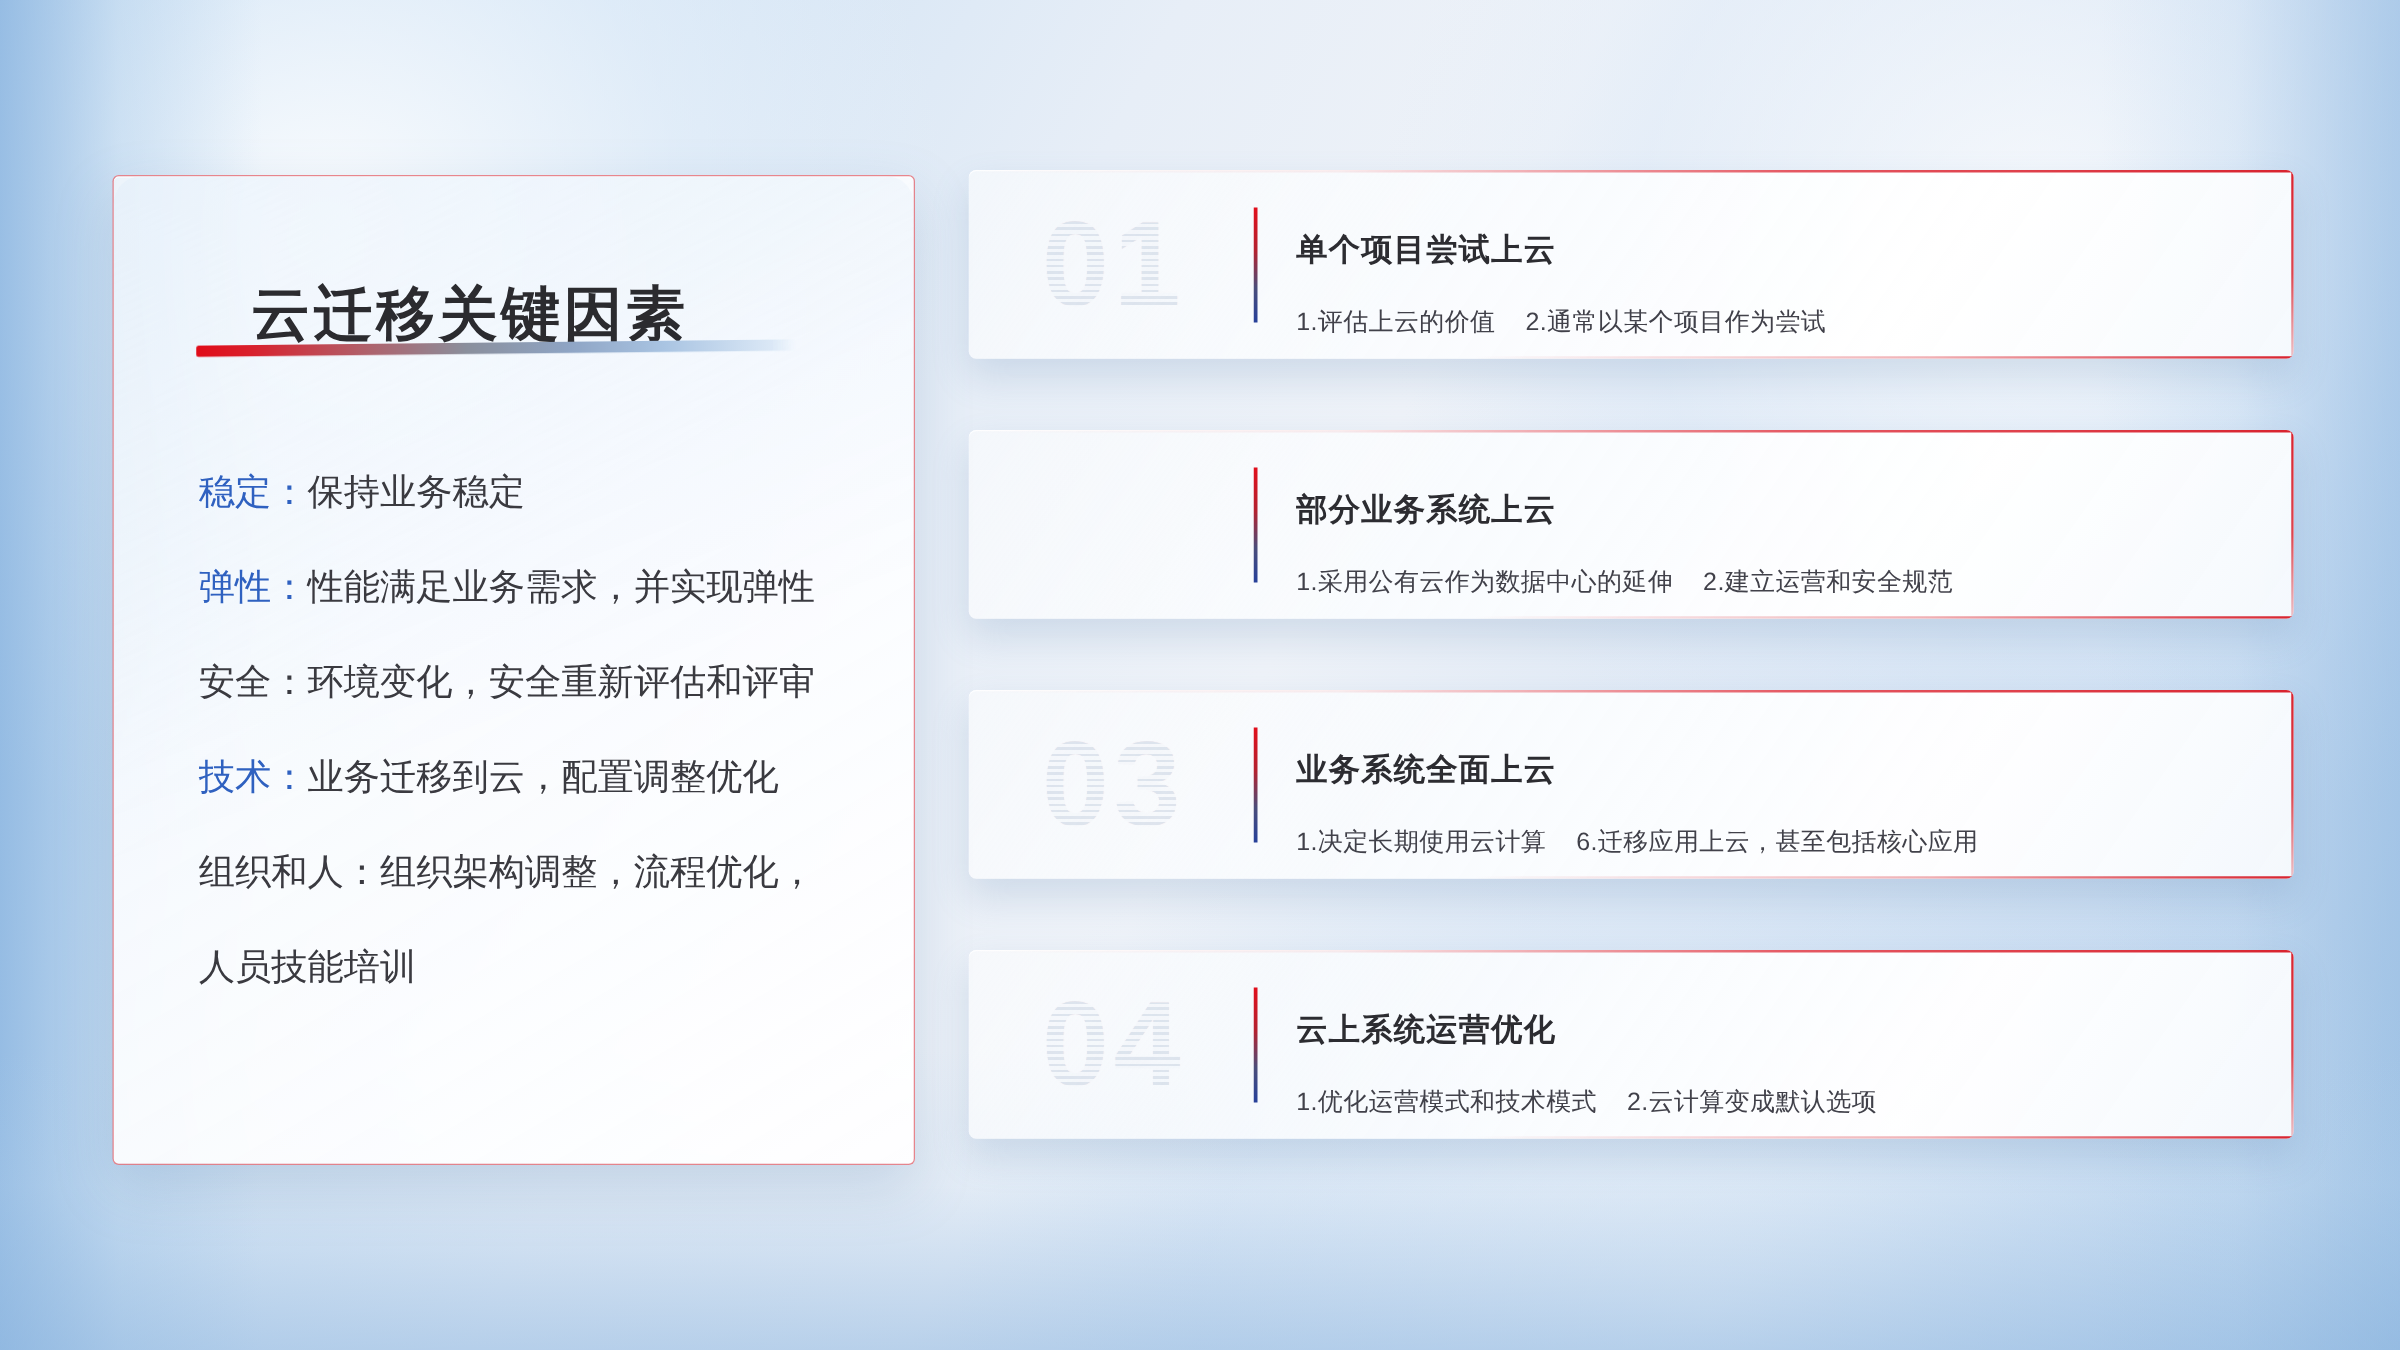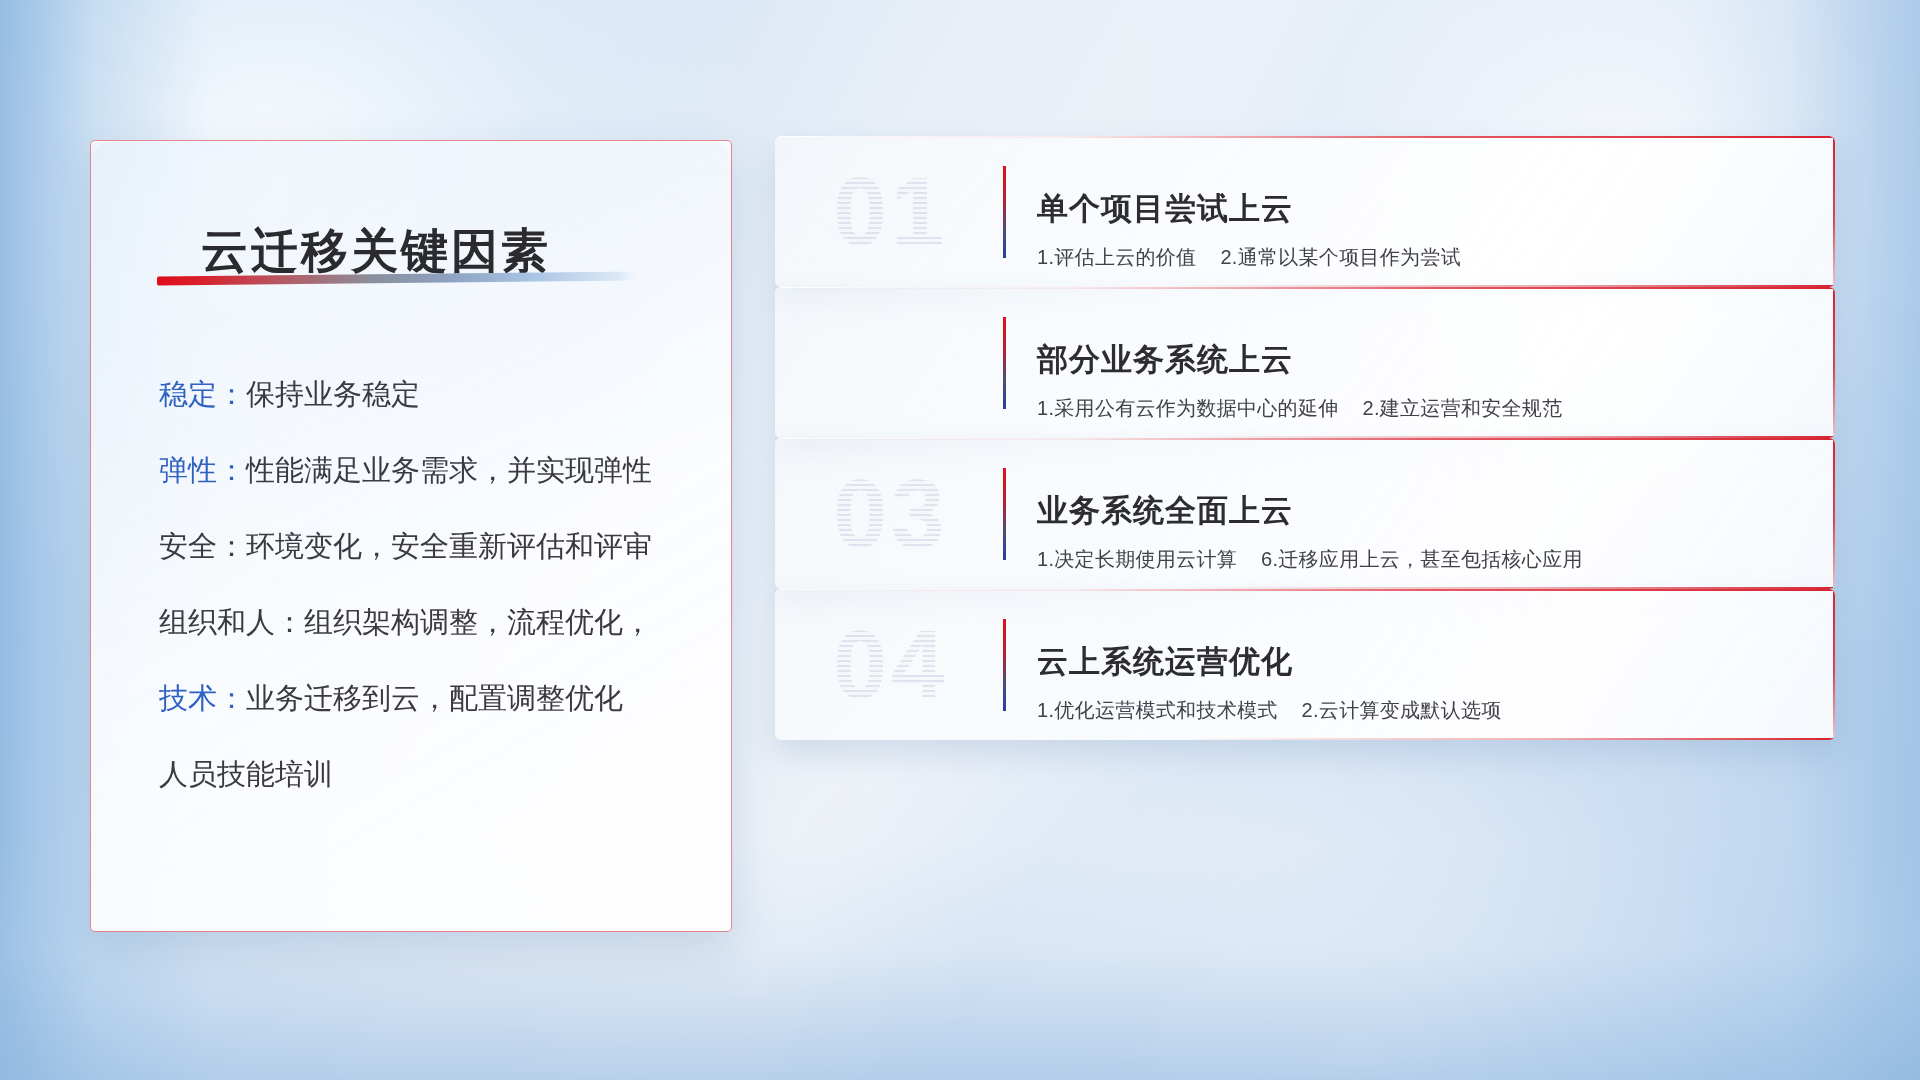--- a/index.html
+++ b/index.html
@@ -74,21 +74,21 @@
   .panel-row{
     font-size:29px;line-height:76px;color:#3a3a40;white-space:nowrap;margin-left:28px;
   }
   .panel-row .key{color:#2f61c0;}
   .panel-row .key-dark{color:#3a3a40;}
   .panel-row .val{color:#3a3a40;}
 
   
   .cards{position:absolute;left:775px;top:136px;width:1060px;}
   .card{
-    position:relative;height:151px;
+    position:relative;height:151px;margin-bottom:57px;
     border-radius:6px;
     background:linear-gradient(125deg, rgba(255,255,255,.55) 0%, rgba(250,252,254,.9) 35%, rgba(255,255,255,.97) 72%, rgba(247,250,253,.95) 100%);
     box-shadow:0 14px 30px rgba(92,130,176,.20), inset 0 1px 0 rgba(255,255,255,.85);
     overflow:hidden;
   }
   .card-accent-top{
     position:absolute;left:0;top:0;height:2px;width:100%;
     background:linear-gradient(90deg, rgba(255,255,255,0) 0%, rgba(238,182,186,.25) 28%, rgba(224,60,72,.85) 62%, #d8232f 100%);
   }
   .card-accent-right{
@@ -108,21 +108,21 @@
             mask-image:repeating-linear-gradient(180deg, #000 0 2px, rgba(0,0,0,.10) 2px 5px);
     text-shadow:0 0 1px rgba(200,80,90,.35);
     user-select:none;
   }
   .card-divider{
     position:absolute;left:228px;top:30px;width:3px;height:92px;
     background:linear-gradient(180deg,#e10f1c 0%,#b32230 38%,#4a4d7a 70%,#26409a 100%);
   }
   .card-title{
     position:absolute;left:262px;top:26px;
-    font-size:31px;font-weight:700;color:#2c2c31;letter-spacing:1px;white-space:nowrap;
+    font-size:25px;font-weight:700;color:#2c2c31;letter-spacing:1px;white-space:nowrap;
   }
   .card-desc{
     position:absolute;left:262px;top:88px;
     font-size:20px;color:#41414a;letter-spacing:.3px;white-space:nowrap;
   }
   .card-desc .gap{display:inline-block;width:24px;}
 </style>
 </head>
 <body>
 
@@ -136,22 +136,22 @@
   <div class="bg-edge-r"></div>
   <div class="bg-edge-b"></div>
 
   <section class="left-panel">
     <h1 class="panel-title">云迁移关键因素</h1>
     <div class="title-rule"></div>
     <div class="panel-list" id="panel-list">
         <div class="panel-row"><span class="key">稳定：</span><span class="val">保持业务稳定</span></div>
         <div class="panel-row"><span class="key">弹性：</span><span class="val">性能满足业务需求，并实现弹性</span></div>
         <div class="panel-row"><span class="key-dark">安全：</span><span class="val">环境变化，安全重新评估和评审</span></div>
+        <div class="panel-row"><span class="key">技术：</span><span class="val">业务迁移到云，配置调整优化</span></div>
         <div class="panel-row"><span class="key-dark">组织和人：</span><span class="val">组织架构调整，流程优化，</span></div>
-        <div class="panel-row"><span class="key">技术：</span><span class="val">业务迁移到云，配置调整优化</span></div>
         <div class="panel-row"><span class="key-dark"></span><span class="val">人员技能培训</span></div>
       </div>
   </section>
 
   <section class="cards" id="cards">
       <article class="card">
         <div class="card-accent-top"></div>
         <div class="card-accent-right"></div>
         <div class="card-accent-bottom"></div>
         <div class="card-num">01</div>

